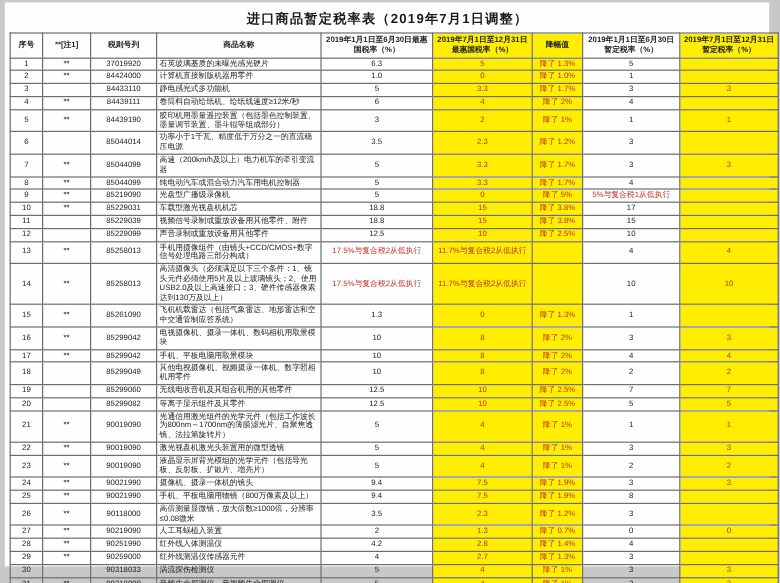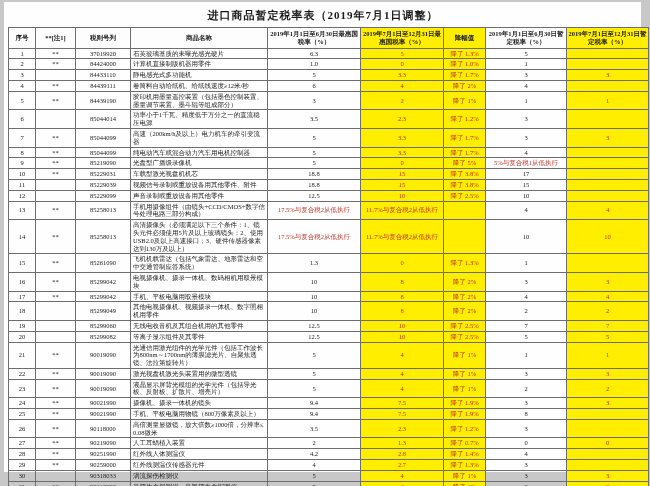--- a/index.html
+++ b/index.html
@@ -7,21 +7,20 @@
     width:650px;height:486px;
     background:#c8c8c8;
     font-family:"Liberation Sans","DejaVu Sans",sans-serif;
     position:relative;overflow:hidden;
   }
   .paper{
     position:absolute;left:4px;top:2px;right:9px;bottom:14px;
     background:#fefefe;
     padding:2px 1px 0 2px;
     box-sizing:border-box;
-    font-family:Liberation Serif, serif;
   }
   .page-title{
     text-align:center;
     font-size:11px;font-weight:bold;color:#1a1a1a;
     letter-spacing:1px;
     padding:4px 0 4px 0;
   }
   table.tariff{
     border-collapse:collapse;
     table-layout:fixed;

